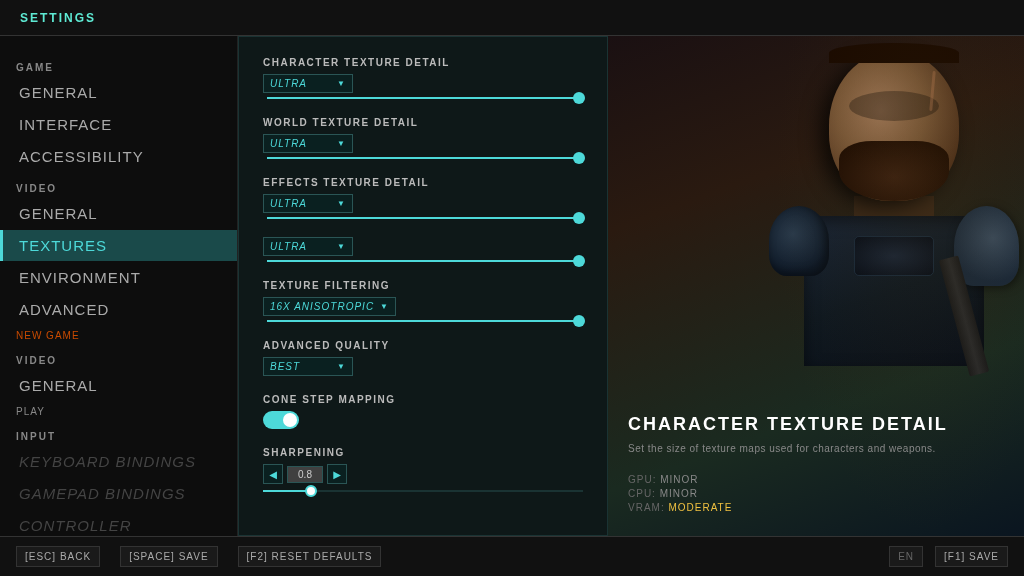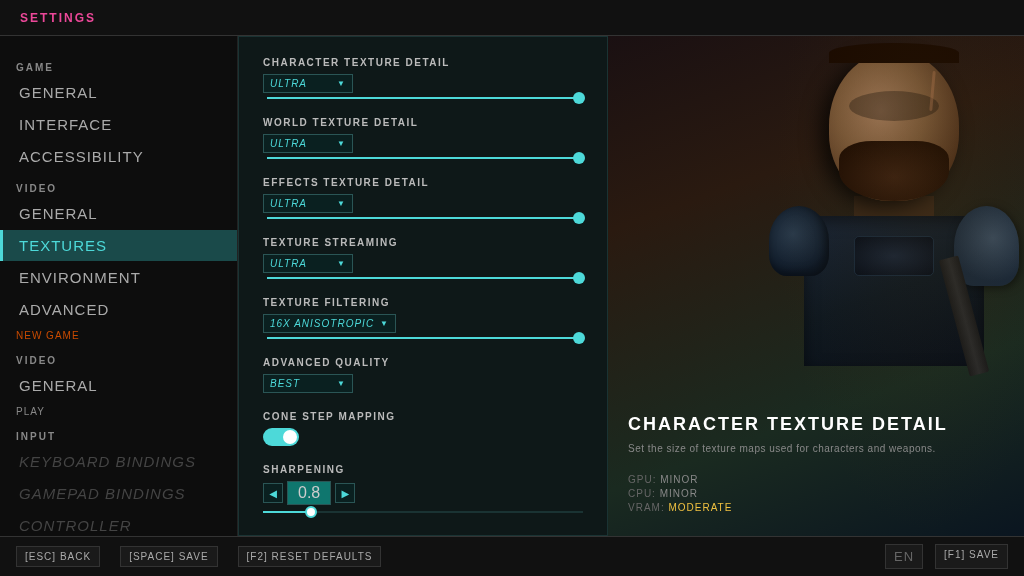--- a/index.html
+++ b/index.html
@@ -16,21 +16,21 @@
     
     .top-bar {
       background: #111;
       height: 36px;
       display: flex;
       align-items: center;
       padding: 0 20px;
       border-bottom: 1px solid #333;
     }
     .top-bar-title {
-      color: #ec4899;
+      color: #5eead4;
       font-size: 12px;
       font-weight: bold;
       letter-spacing: 2px;
     }
 
     
     .main-layout {
       display: flex;
       height: calc(576px - 36px - 40px);
     }
@@ -178,24 +178,24 @@
       color: #4dd9d9;
       width: 20px;
       height: 20px;
       display: flex;
       align-items: center;
       justify-content: center;
       font-size: 10px;
       cursor: pointer;
     }
     .stepper-value {
-      background: #0f766e;
+      background: #404040;
       border: 1px solid #2a5555;
       color: #ccc;
-      font-size: 16px;
+      font-size: 10px;
       padding: 2px 10px;
       min-width: 36px;
       text-align: center;
     }
 
     
     .preview-panel {
       flex: 1;
       background: #0a0a0a;
       position: relative;
@@ -262,21 +262,21 @@
       padding: 4px 8px;
       border: 1px solid #333;
       background: #1a1a1a;
     }
     .bottom-right {
       margin-left: auto;
       display: flex;
       gap: 12px;
     }
     .bottom-lang {
-      font-size: 13px;
+      font-size: 10px;
       color: #666;
       letter-spacing: 1px;
     }
 
     
     .sidebar-new-game {
       color: #c84a00;
       font-size: 10px;
       letter-spacing: 1px;
       padding: 4px 16px;
@@ -402,21 +402,20 @@
         </div>
         <div class="slider-container">
           <div class="slider-track">
             <div class="slider-fill" style="width:100%"></div>
             <div class="slider-thumb" style="left:100%"></div>
           </div>
         </div>
       </div>
 
       <div class="setting-row">
-        <div class="setting-label">TEXTURE STREAMING</div>
         <div class="setting-control">
           <div class="setting-dropdown">
             <span>ULTRA</span>
             <span class="arrow">▼</span>
           </div>
         </div>
         <div class="slider-container">
           <div class="slider-track">
             <div class="slider-fill" style="width:100%"></div>
             <div class="slider-thumb" style="left:100%"></div>

